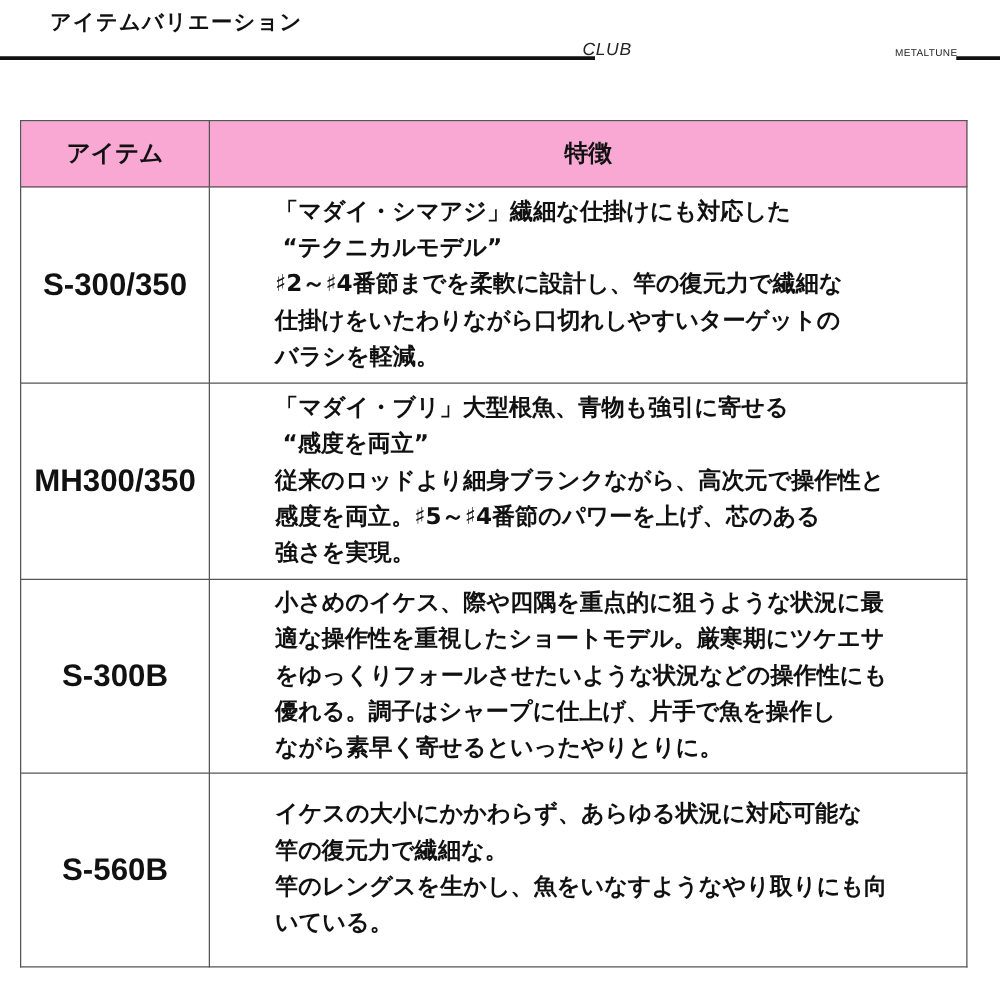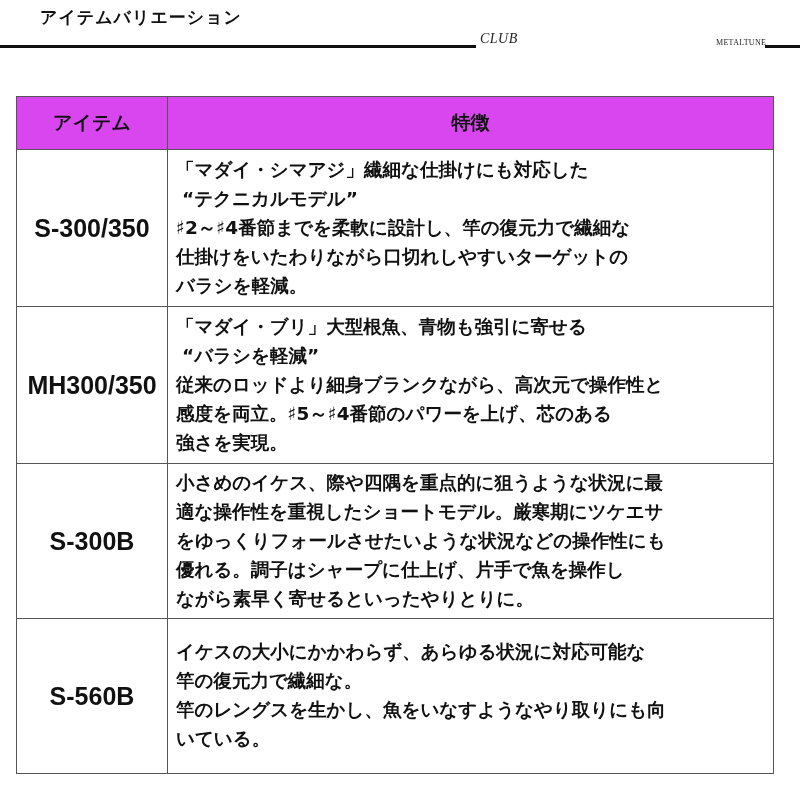--- a/index.html
+++ b/index.html
@@ -2,36 +2,36 @@
 <html><head>
 <meta charset="utf-8">
 <style>
   html, body { margin:0; padding:0; background:#ffffff; }
   body { width:800px; height:800px; position:relative; overflow:hidden;
          font-family:"DejaVu Sans", "Liberation Sans", sans-serif; color:#111; }
   .title { position:absolute; left:40px; top:6px; font-size:17px; font-weight:bold;
            letter-spacing:1px; color:#111; }
   .rule-left { position:absolute; left:0; top:45px; width:476px; height:3px; background:#111; }
   .rule-right { position:absolute; left:765px; top:45px; width:35px; height:3px; background:#111; }
-  .brand { position:absolute; left:480px; top:31px; display:flex; align-items:baseline;
-           font-family:Liberation Serif, serif; font-style:italic; color:#222;justify-content:center; }
+  .brand { position:absolute; left:466px; top:31px; display:flex; align-items:baseline;
+           font-family:Liberation Sans, sans-serif; font-style:italic; color:#222;justify-content:center; }
   .brand .club { font-size:14px; letter-spacing:0.5px; margin-right:3px; }
   .brand .blue { font-size:22px; letter-spacing:0.5px; }
   .brand .blue .cap { font-size:28px; }
-  .metal { position:absolute; left:716px; top:38px; font-family:Liberation Serif, serif;
+  .metal { position:absolute; left:716px; top:38px; font-family:Liberation Sans, sans-serif;
            font-size:8px; letter-spacing:0.3px; color:#222; }
 
   table.spec { position:absolute; left:16px; top:96px; width:758px; border-collapse:collapse; }
   table.spec th, table.spec td { border:1.5px solid #555; }
-  table.spec thead th { background:#d946ef; height:50px; font-size:19px; font-weight:bold;
+  table.spec thead th { background:#f9a8d4; height:50px; font-size:19px; font-weight:bold;
                         color:#111; }
   table.spec td.item { width:148px; text-align:center; font-family:"Liberation Sans", sans-serif;
                        font-size:25px; font-weight:bold; color:#111; }
   table.spec td.desc { padding:2px 6px 4px 8px; vertical-align:middle; }
-  .line { font-size:18.5px; font-weight:bold; line-height:29px; white-space:nowrap; color:#111; }
+  .line { font-size:18.5px; font-weight:bold; line-height:29px; white-space:nowrap; color:#111;margin-left:44px; }
   .line.indent { padding-left:6px; }
   tr.r1 td { height:150px; }
   tr.r2 td { height:150px; }
   tr.r3 td { height:148px; }
   tr.r4 td { height:148px; }
 </style>
 </head>
 <body>
 
 <div class="title">アイテムバリエーション</div>
@@ -57,21 +57,21 @@
         <div class="line indent">“テクニカルモデル”</div>
         <div class="line">♯2～♯4番節までを柔軟に設計し、竿の復元力で繊細な</div>
         <div class="line">仕掛けをいたわりながら口切れしやすいターゲットの</div>
         <div class="line">バラシを軽減。</div>
       </td>
     </tr>
     <tr class="r2">
       <td class="item">MH300/350</td>
       <td class="desc">
         <div class="line">「マダイ・ブリ」大型根魚、青物も強引に寄せる</div>
-        <div class="line indent">“バラシを軽減”</div>
+        <div class="line indent">“感度を両立”</div>
         <div class="line">従来のロッドより細身ブランクながら、高次元で操作性と</div>
         <div class="line">感度を両立。♯5～♯4番節のパワーを上げ、芯のある</div>
         <div class="line">強さを実現。</div>
       </td>
     </tr>
     <tr class="r3">
       <td class="item">S-300B</td>
       <td class="desc">
         <div class="line">小さめのイケス、際や四隅を重点的に狙うような状況に最</div>
         <div class="line">適な操作性を重視したショートモデル。厳寒期にツケエサ</div>

